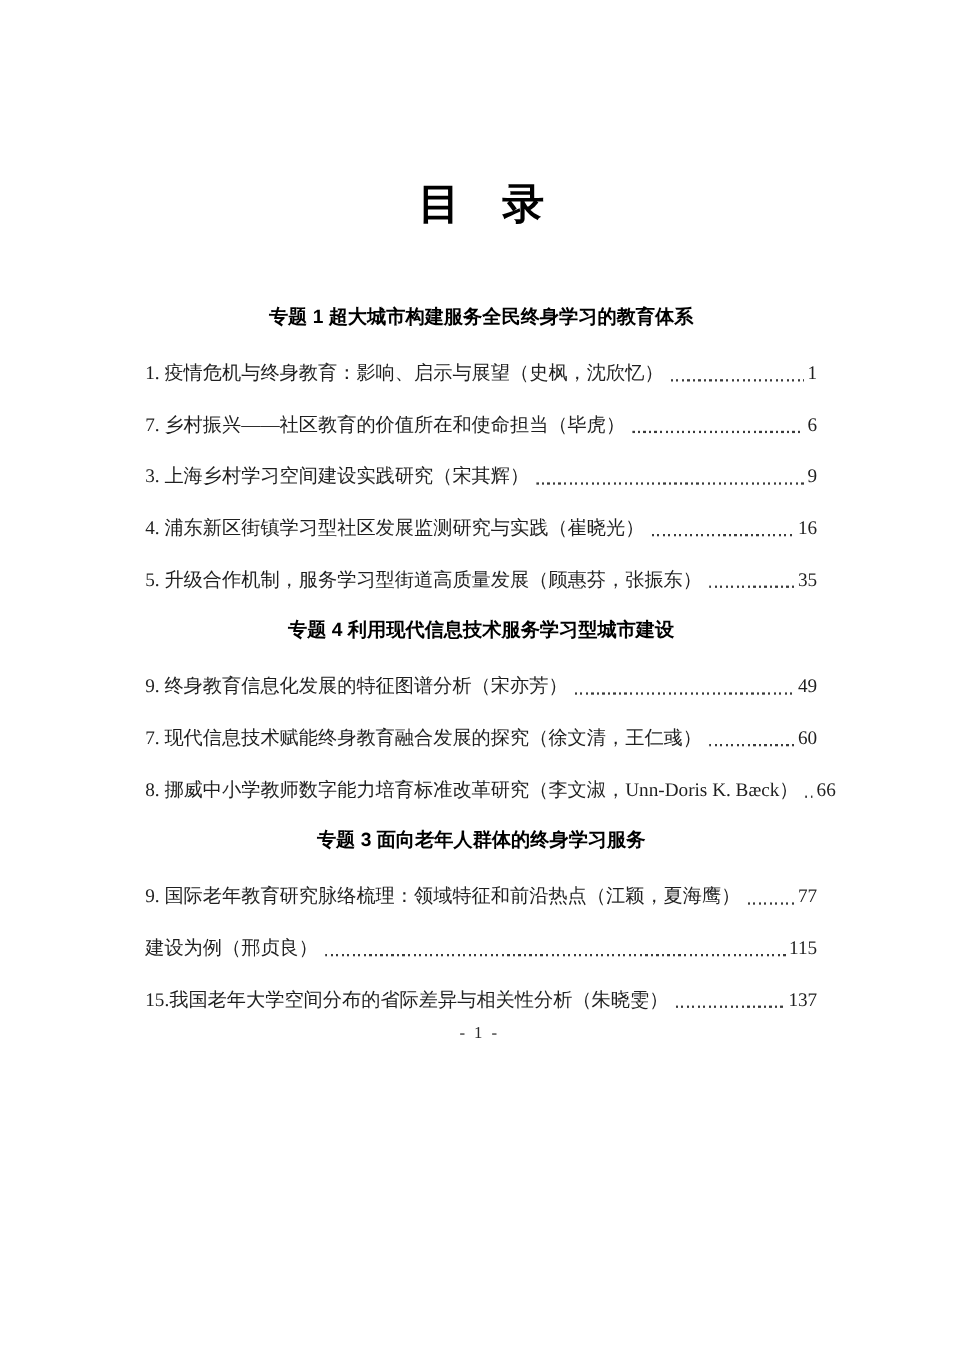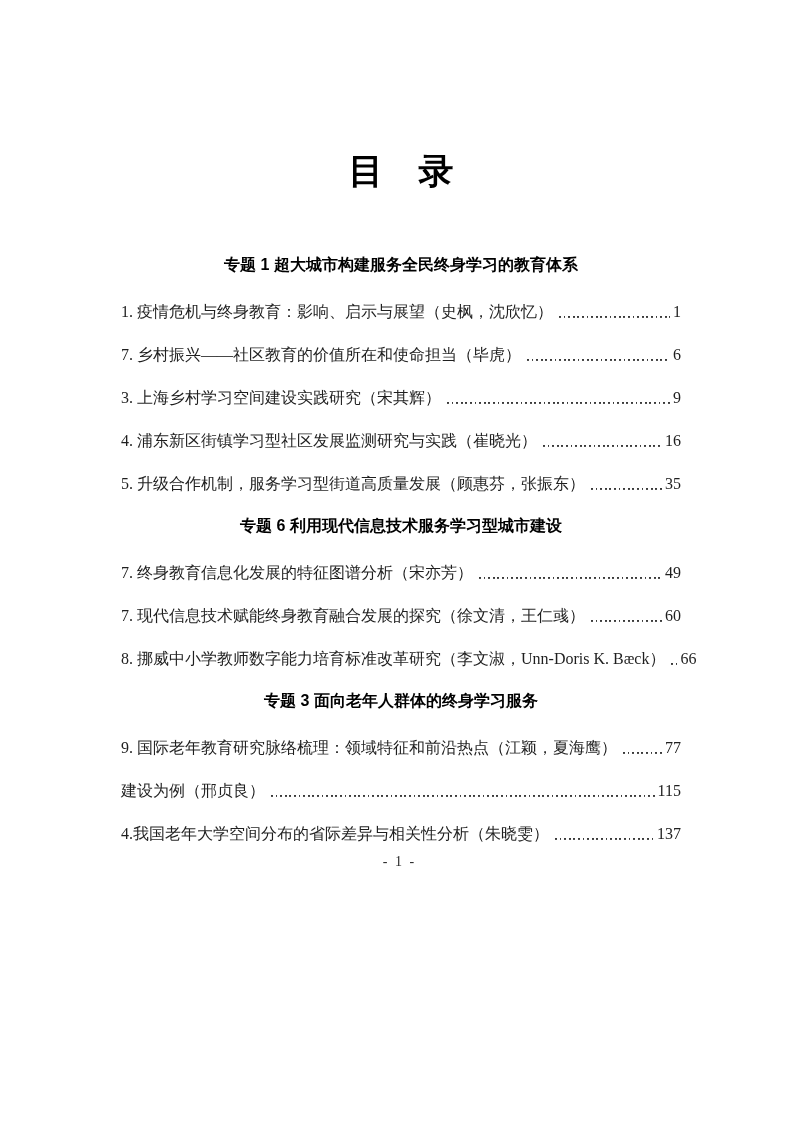--- a/index.html
+++ b/index.html
@@ -128,25 +128,25 @@
             </div>
           </div>
           <div class="toc-item">
             <div class="toc-row">
               <span class="toc-text">5. 升级合作机制，服务学习型街道高质量发展（顾惠芬，张振东）</span>
               <span class="leader"></span>
               <span class="toc-page">35</span>
             </div>
           </div>
         </div>
-        <div class="section-heading later">专题 6 利用现代信息技术服务学习型城市建设</div>
+        <div class="section-heading later">专题 4 利用现代信息技术服务学习型城市建设</div>
         <div class="section-items">
           <div class="toc-item">
             <div class="toc-row">
-              <span class="toc-text">7. 终身教育信息化发展的特征图谱分析（宋亦芳）</span>
+              <span class="toc-text">9. 终身教育信息化发展的特征图谱分析（宋亦芳）</span>
               <span class="leader"></span>
               <span class="toc-page">49</span>
             </div>
           </div>
           <div class="toc-item">
             <div class="toc-row">
               <span class="toc-text">7. 现代信息技术赋能终身教育融合发展的探究（徐文清，王仁彧）</span>
               <span class="leader"></span>
               <span class="toc-page">60</span>
             </div>
@@ -170,21 +170,21 @@
           </div>
           <div class="toc-item">
             <div class="toc-row">
               <span class="toc-text">建设为例（邢贞良）</span>
               <span class="leader"></span>
               <span class="toc-page">115</span>
             </div>
           </div>
           <div class="toc-item">
             <div class="toc-row">
-              <span class="toc-text">4.我国老年大学空间分布的省际差异与相关性分析（朱晓雯）</span>
+              <span class="toc-text">15.我国老年大学空间分布的省际差异与相关性分析（朱晓雯）</span>
               <span class="leader"></span>
               <span class="toc-page">137</span>
             </div>
           </div>
         </div>
       </div>
   </div>
   <div class="footer">- 1 -</div>
 </div>
 

